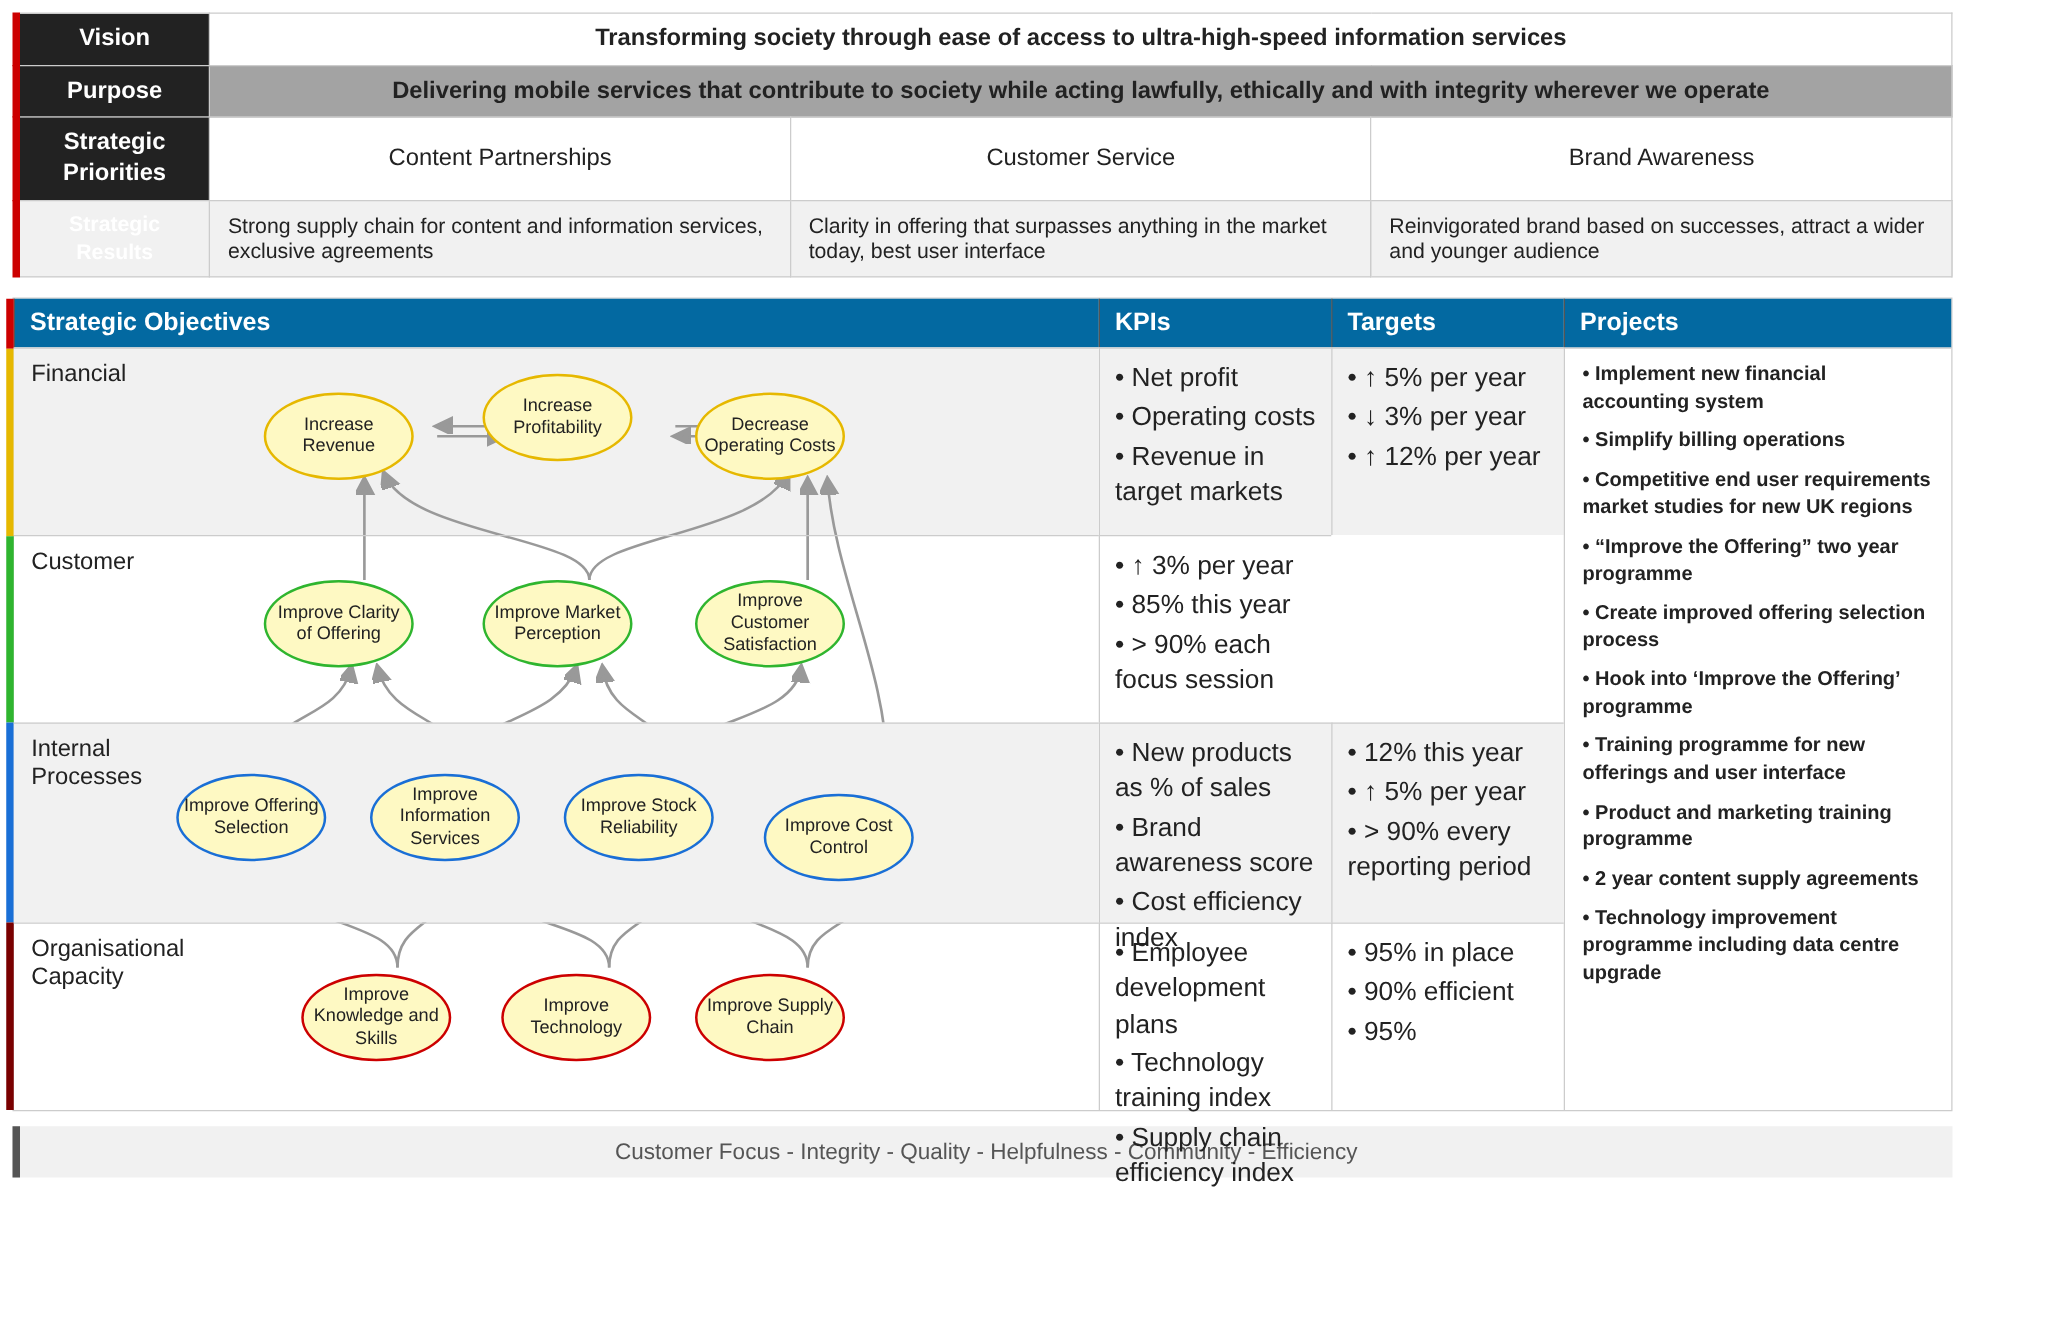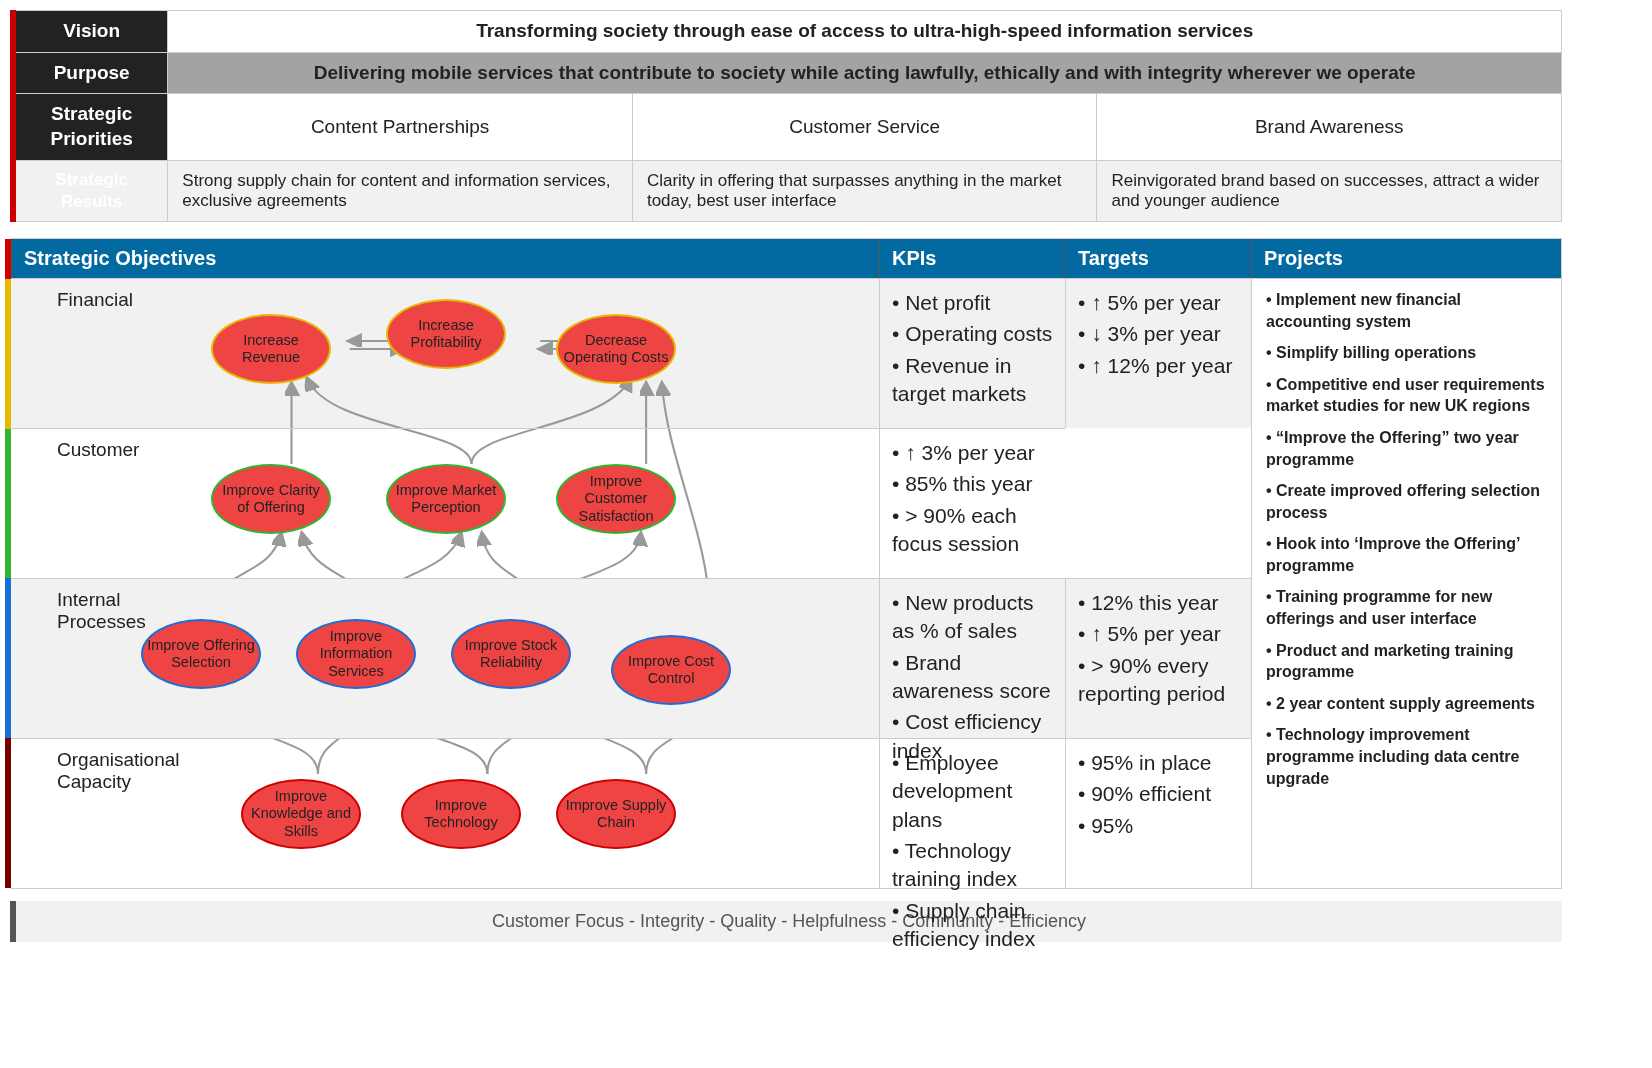--- a/index.html
+++ b/index.html
@@ -52,21 +52,20 @@
     font-size: 20px;
     padding: 8px 12px;
     border-left: 1px solid #555;
   }
   .col-header:first-child { text-align: center; border-left: none; }
   .persp-label {
     position: absolute;
     left: 14px;
     font-size: 19px;
     font-weight: 400;
-    margin-left: 32px;
   }
   .persp-cell {
     border-top: 1px solid #ccc;
     border-left: 1px solid #ccc;
     padding: 10px 12px;
     font-size: 21px;
   }
   .persp-cell ul { list-style: none; padding-left: 0; }
   .persp-cell li::before { content: "• "; }
   .persp-cell li { margin-bottom: 3px; line-height: 1.35; }
@@ -103,21 +102,21 @@
     width: 120px;
     height: 70px;
     border: 2px solid;
     border-radius: 50%;
     display: flex;
     align-items: center;
     justify-content: center;
     text-align: center;
     font-size: 14.5px;
     line-height: 1.2;
-    background: #ef4444;
+    background: #fef9c3;
     padding: 4px;
     z-index: 3;
   }
   .yellow { border-color: #e6b800; }
   .green { border-color: #2fb52f; }
   .blue { border-color: #1a6fd6; }
   .red { border-color: #c00; }
 
   .color-bars {
     position: absolute;

